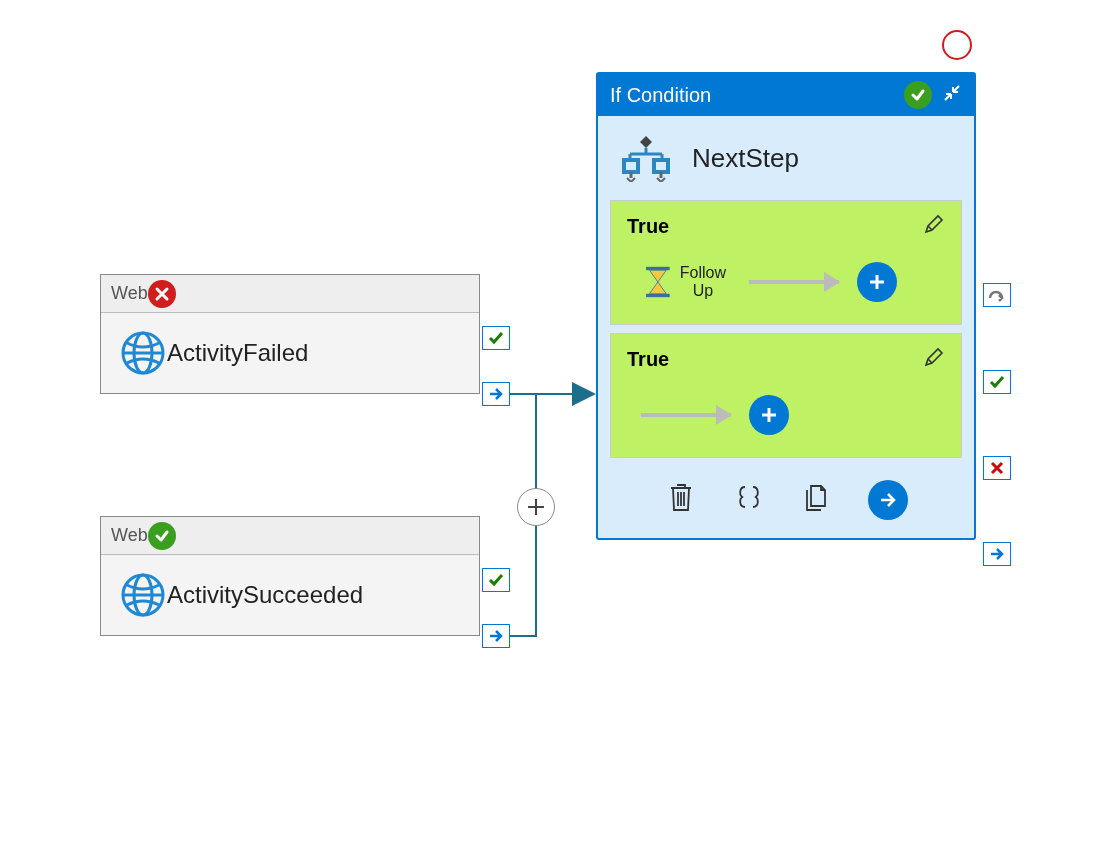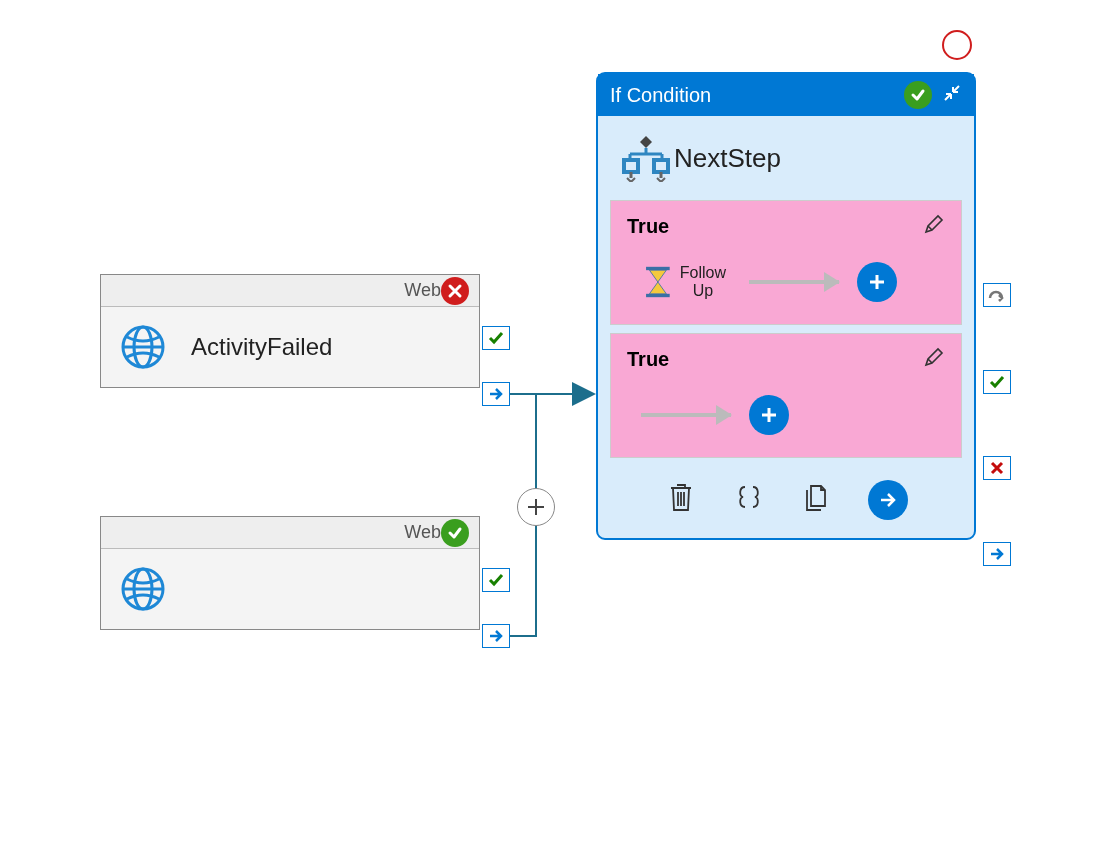--- a/index.html
+++ b/index.html
@@ -15,33 +15,32 @@
   .canvas { position: relative; width: 100%; height: 100%; }
 
   
   .activity {
     position: absolute;
     width: 380px;
     border: 1px solid #888;
     background: #eee;
   }
   .activity-header {
-    height: 32px;
+    height: 38px;
     display: flex;
     align-items: center;
-    justify-content: flex-end;
+    justify-content: flex-start;
     padding: 0 10px;
     font-size: 18px;
     color: #555;
     border-bottom: 1px solid #bbb;
   }
   .activity-body {
     display: flex;
     align-items: center;
-    gap: 24px;
     padding: 16px 18px;
     background: #f4f4f4;
   }
   .activity-name {
     font-size: 24px;
     color: #222;
   }
   .globe-icon { width: 48px; height: 48px; flex: 0 0 auto; }
 
   .status-circle {
@@ -76,27 +75,27 @@
     display: flex; align-items: center; justify-content: space-between;
     padding: 0 12px;
     font-size: 20px;
   }
   .if-header-right { display: flex; gap: 10px; align-items: center; }
   .collapse-icon {
     color: #fff; font-size: 18px; display: inline-block;
     transform: rotate(0deg);
   }
   .if-title-row {
-    display: flex; align-items: center; 
+    display: flex; align-items: center; gap: 18px;
     padding: 18px 20px 10px 20px;
   }
   .if-title { font-size: 26px; color: #222; }
 
   .branch {
-    background: #f9a8d4;
+    background: #bef264;
     margin: 8px 12px;
     border: 1px solid #ccc;
   }
   .branch-header {
     display: flex; justify-content: space-between; align-items: center;
     padding: 12px 16px;
     font-size: 20px; font-weight: 600;
   }
   .branch-body {
     display: flex; align-items: center; gap: 18px;
@@ -211,20 +210,21 @@
       </span>
     </div>
     <div class="activity-body">
       <svg class="globe-icon" viewBox="0 0 48 48">
         <circle cx="24" cy="24" r="20" fill="none" stroke="#1e88d6" stroke-width="3"></circle>
         <ellipse cx="24" cy="24" rx="9" ry="20" fill="none" stroke="#1e88d6" stroke-width="3"></ellipse>
         <line x1="4" y1="24" x2="44" y2="24" stroke="#1e88d6" stroke-width="3"></line>
         <path d="M8 14 Q24 22 40 14" fill="none" stroke="#1e88d6" stroke-width="3"></path>
         <path d="M8 34 Q24 26 40 34" fill="none" stroke="#1e88d6" stroke-width="3"></path>
       </svg>
+      <span class="activity-name">ActivitySucceeded</span>
     </div>
   </div>
 
   <div class="plus-node" style="left:517px; top:488px;">
     <svg width="20" height="20" viewBox="0 0 20 20">
         <path d="M10 2 V18 M2 10 H18" stroke="#444" stroke-width="2"></path>
       </svg>
   </div>
 
   <div class="conn-badge" style="left:482px; top:326px;">
@@ -242,21 +242,21 @@
     <svg width="16" height="16" viewBox="0 0 16 16">
         <path d="M2 8 L6 12 L14 3" stroke="#188000" stroke-width="3" fill="none"></path>
       </svg>
   </div>
   <div class="conn-badge" style="left:482px; top:624px;">
     <svg width="16" height="16" viewBox="0 0 16 16">
         <path d="M2 8 H12 M8 3 L13 8 L8 13" stroke="#0078d4" stroke-width="2.5" fill="none"></path>
       </svg>
   </div>
 
-  <div class="if-card" style="left:596px; top:72px;border-radius:9px;">
+  <div class="if-card" style="left:596px; top:72px;">
     <div class="if-header">
       <span>If Condition</span>
       <span class="if-header-right">
         <span class="status-circle status-success">
           <svg width="16" height="16" viewBox="0 0 16 16">
               <path d="M3 8 L7 12 L13 4" stroke="#fff" stroke-width="3" fill="none" stroke-linecap="round" stroke-linejoin="round"></path>
             </svg>
         </span>
         <span class="collapse-icon">
           <svg width="20" height="20" viewBox="0 0 20 20">

